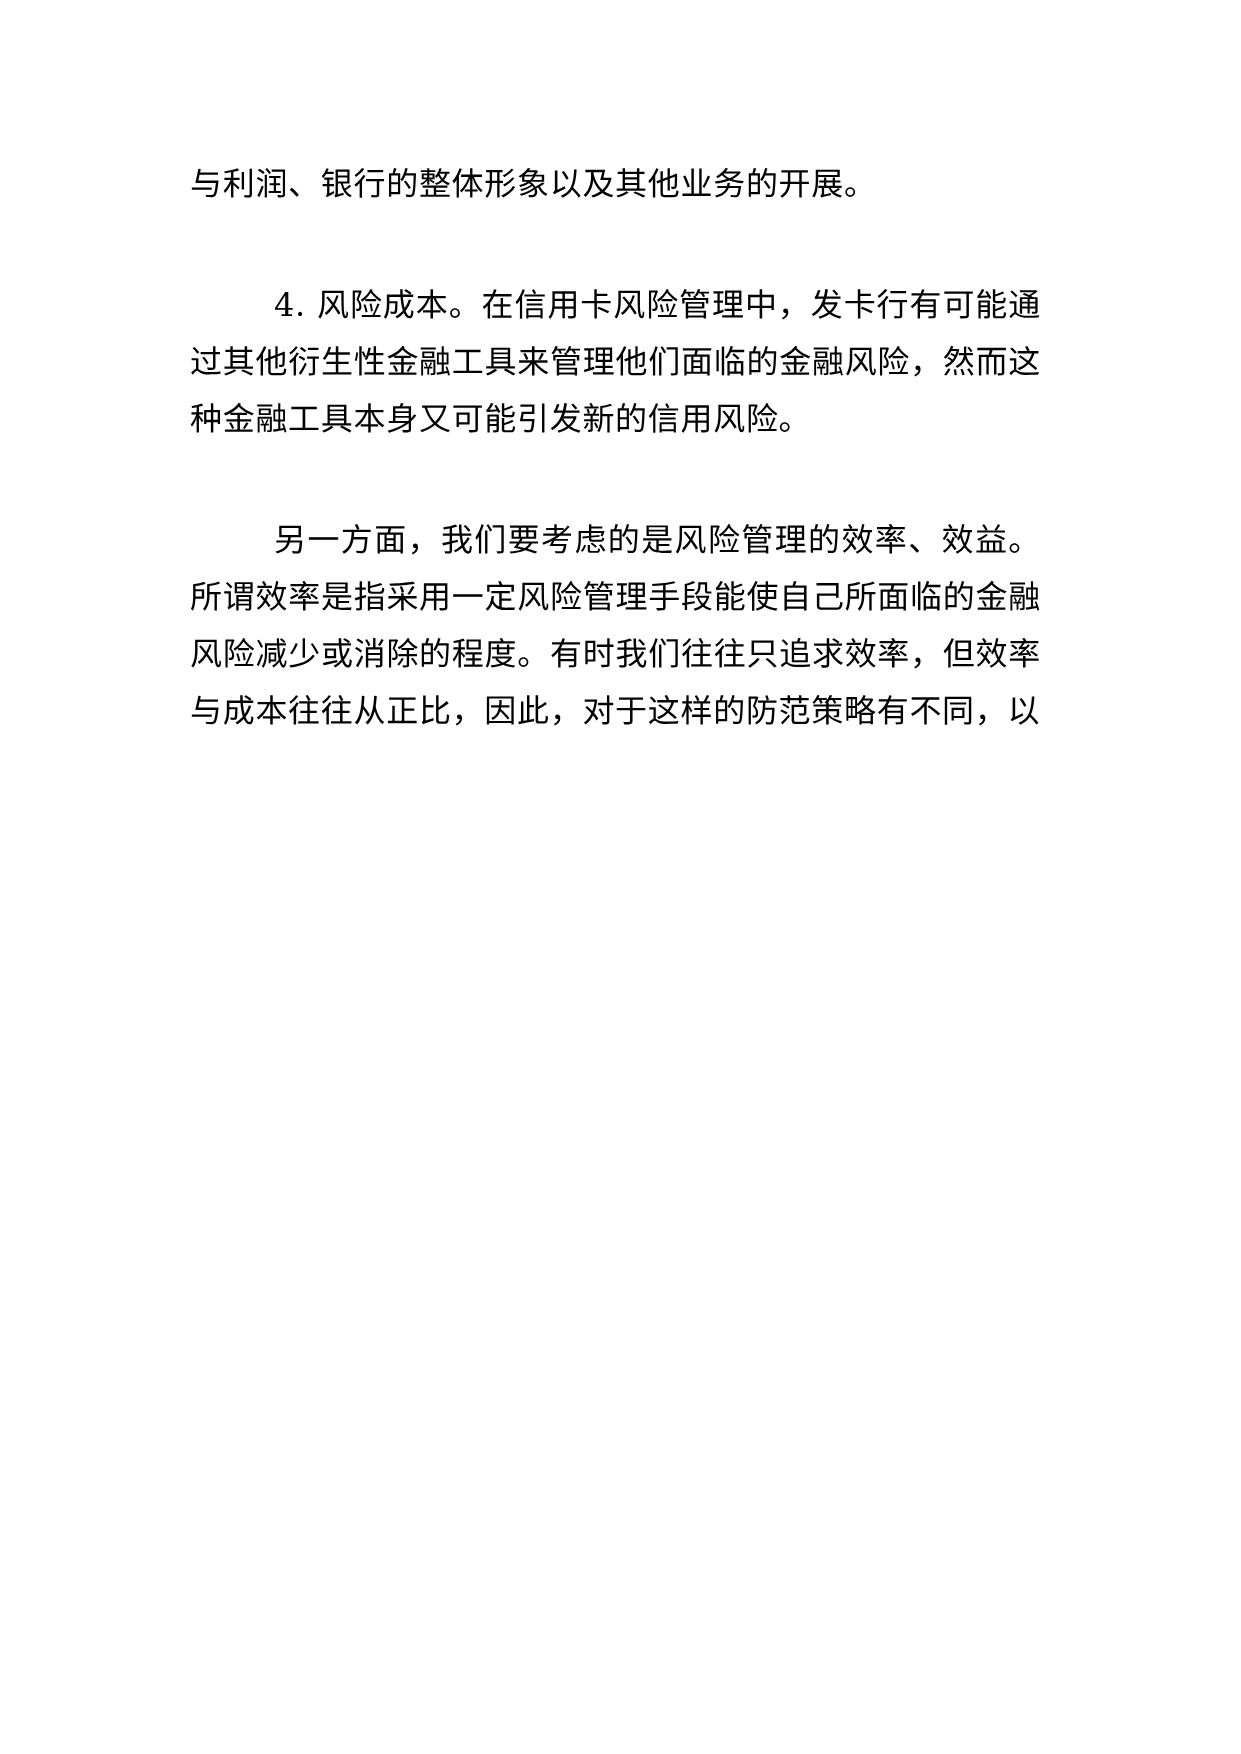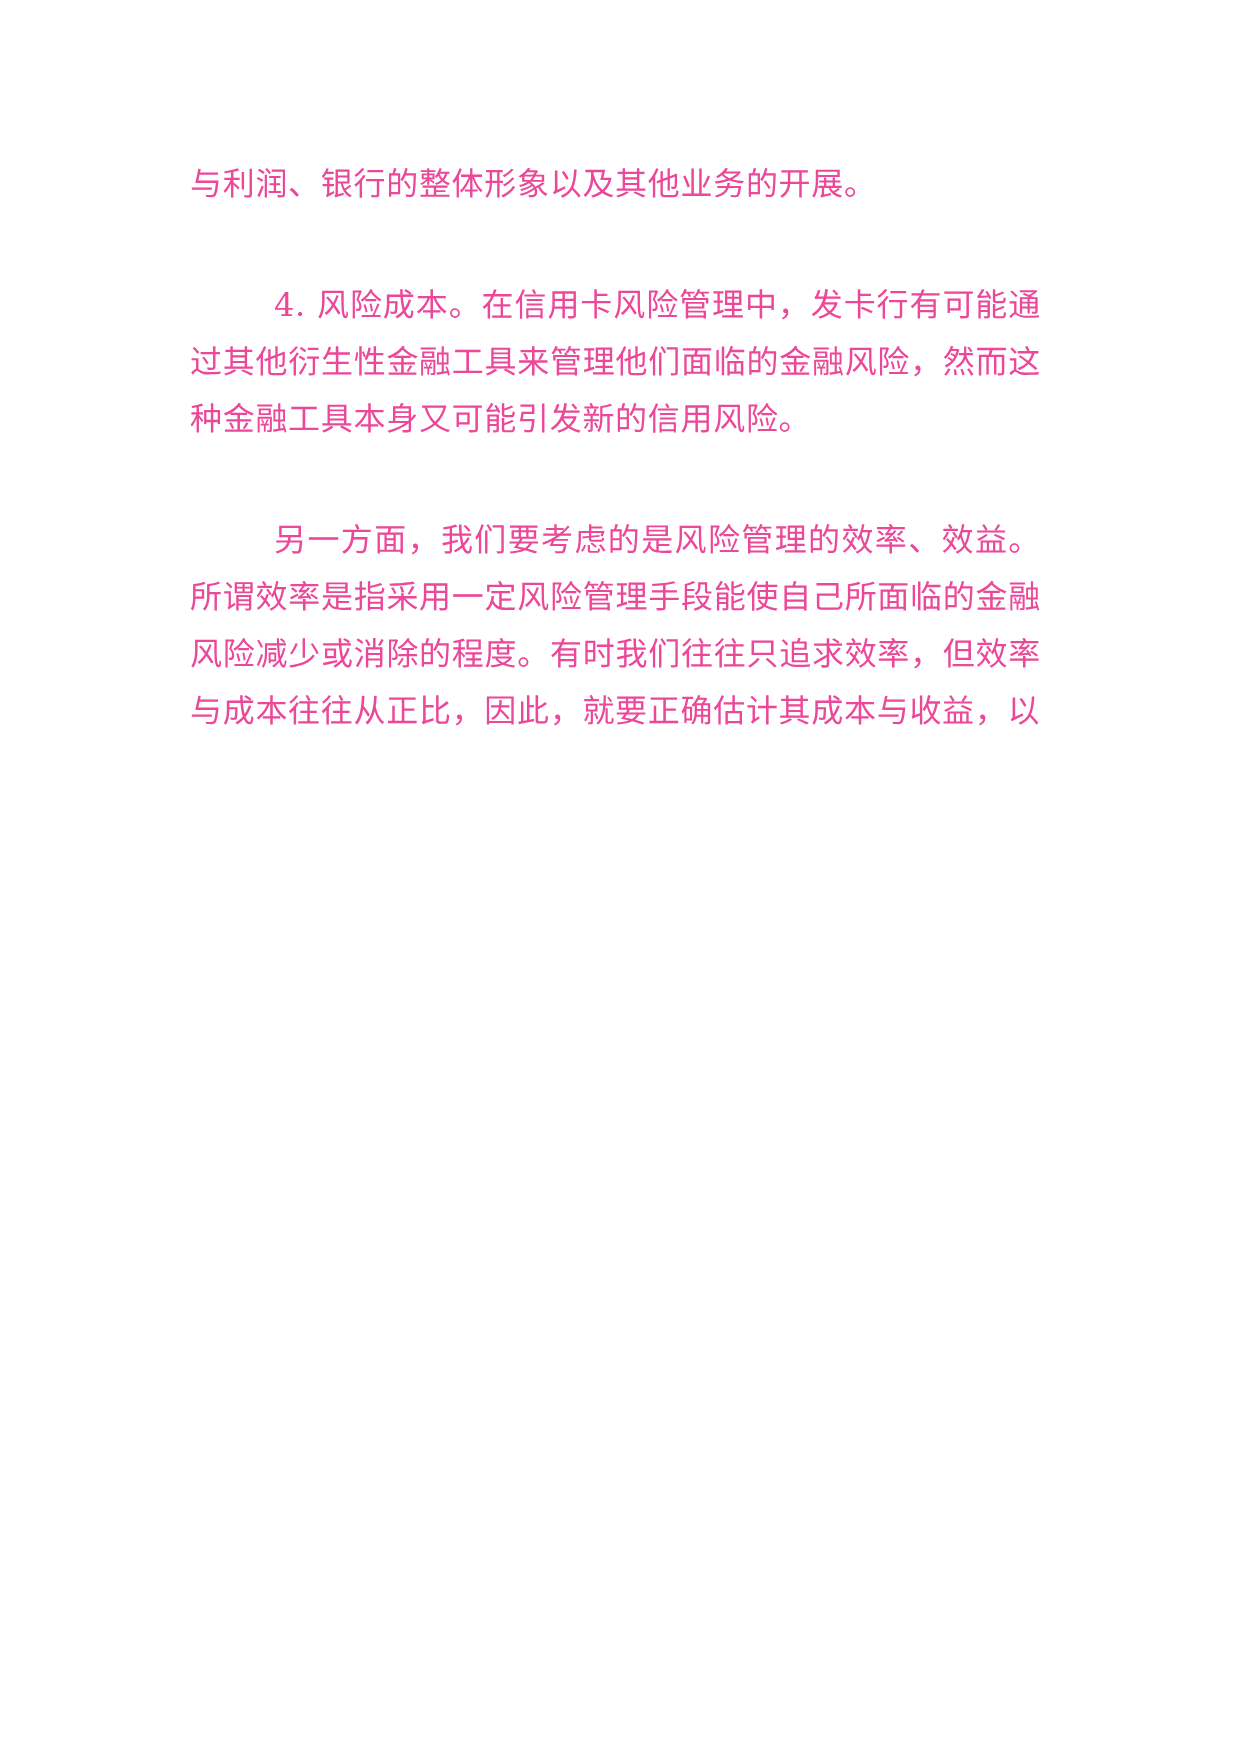--- a/index.html
+++ b/index.html
@@ -20,33 +20,33 @@
     top: 156px;
     width: 851px;
   }
   .text-content p {
     margin: 0 0 64px 0;
     font-family: "DejaVu Serif", "Liberation Serif", serif;
     font-weight: 400;
     font-size: 32px;
     line-height: 57px;
     letter-spacing: 0.7px;
-    color: #ec4899;
+    color: #000000;
     text-align: justify;
     word-break: break-all;
   }
   .text-content p.indent {
     text-indent: 84px;
   }
   .text-content p:last-child {
     margin-bottom: 0;
   }
 </style>
 </head>
 <body>
 
 <div class="page" lang="zh-CN">
   <div class="text-content">
     <p>与利润、银行的整体形象以及其他业务的开展。</p>
     <p class="indent">4. 风险成本。在信用卡风险管理中，发卡行有可能通过其他衍生性金融工具来管理他们面临的金融风险，然而这种金融工具本身又可能引发新的信用风险。</p>
-    <p class="indent">另一方面，我们要考虑的是风险管理的效率、效益。所谓效率是指采用一定风险管理手段能使自己所面临的金融风险减少或消除的程度。有时我们往往只追求效率，但效率与成本往往从正比，因此，就要正确估计其成本与收益，以</p>
+    <p class="indent">另一方面，我们要考虑的是风险管理的效率、效益。所谓效率是指采用一定风险管理手段能使自己所面临的金融风险减少或消除的程度。有时我们往往只追求效率，但效率与成本往往从正比，因此，对于这样的防范策略有不同，以</p>
   </div>
 </div>
 
 </body></html>

